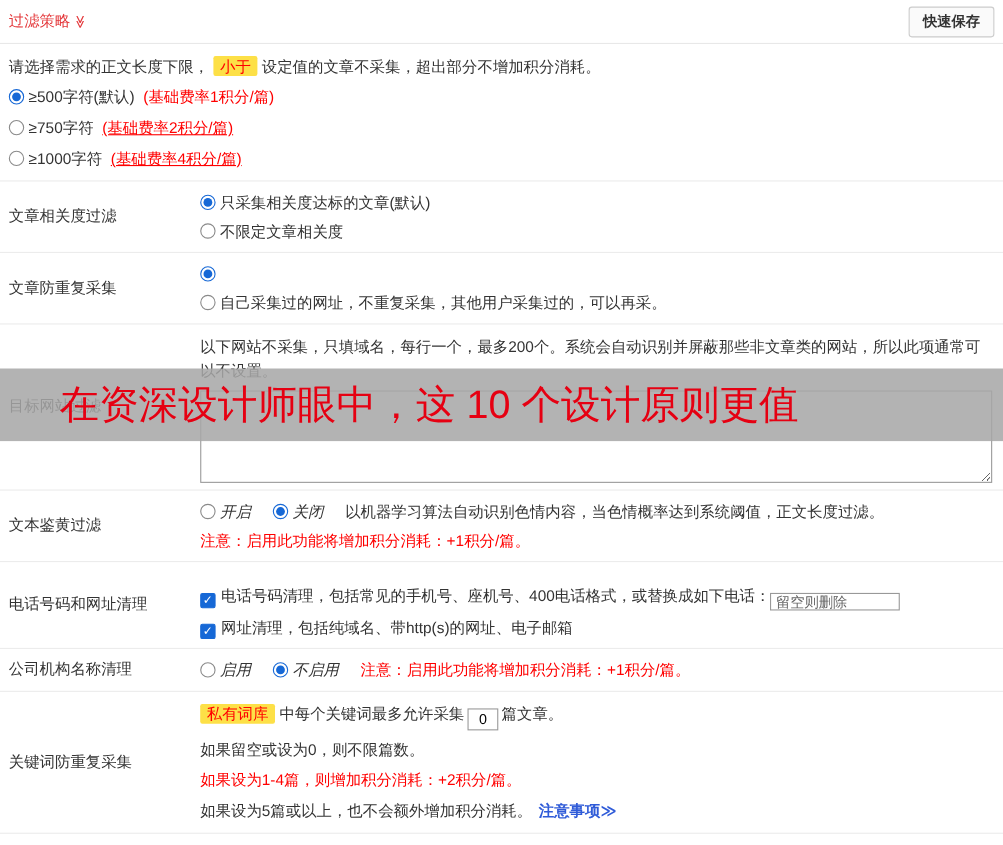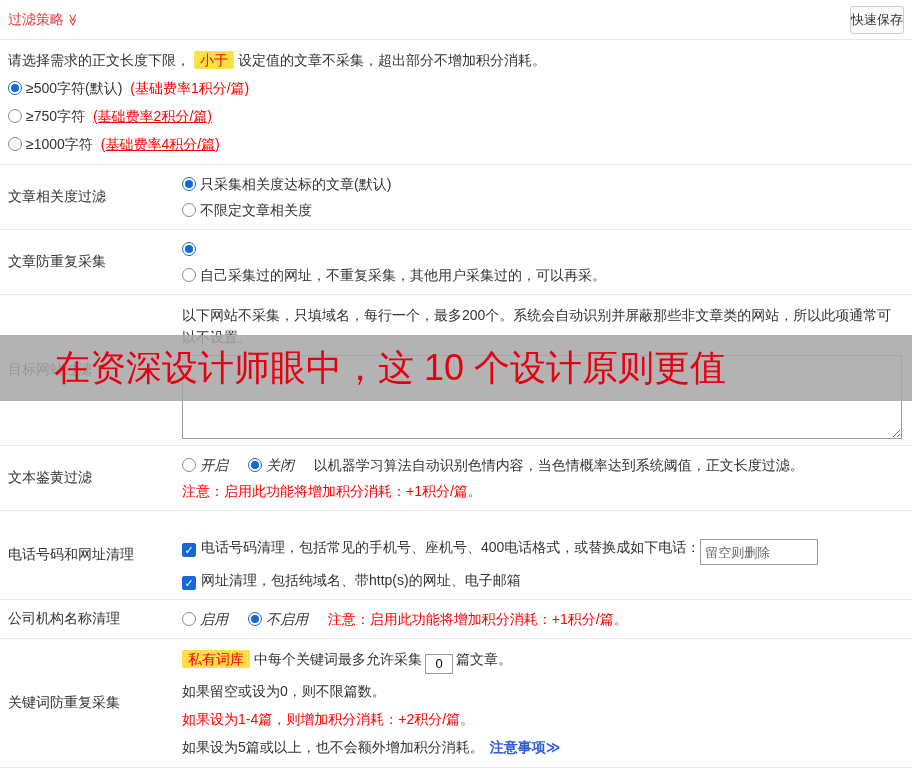--- a/index.html
+++ b/index.html
@@ -13,22 +13,23 @@
   }
   .header {
     display: flex; justify-content: space-between; align-items: center;
     height: 40px; padding: 0 8px;
     border-bottom: 1px solid #e8e8e8;
   }
   .title-wrap { color: #e4393c; font-size: 14px; }
   .chev { display: inline-block; transform: rotate(90deg); font-size: 12px; margin-left: 3px; }
   .save-btn {
     background: #fafafa; border: 1px solid #ccc; border-radius: 3px;
-    padding: 4px 0; font-size: 13px; color: #333; cursor: pointer;
+    padding: 4px 12px; font-size: 13px; color: #333; cursor: pointer;
     font-family: inherit;
+    font-weight: bold;
   }
   .row { display: flex; border-bottom: 1px solid #ececec; }
   .row-label {
     width: 174px; flex: 0 0 174px; padding: 8px;
     display: flex; align-items: center; color: #333;
   }
   .row-content { flex: 1; padding: 6px 8px; }
   .line { line-height: 22px; padding: 3px 0; }
   .tight .line { padding: 2px 0; }
   .opt { cursor: pointer; }
@@ -61,21 +62,21 @@
     display: block; width: 720px; height: 84px; margin-top: 4px;
     border: 1px solid #9a9a9a; resize: both; font-family: inherit;
   }
   .link { color: #2f5bd8; text-decoration: none; font-weight: bold; cursor: pointer; margin-left: 6px; }
   .small-input {
     width: 28px; height: 20px; border: 1px solid #999;
     text-align: center; font-size: 13px; font-family: inherit; margin: 0 3px;
     vertical-align: -4px;
   }
   .phone-input {
-    width: 118px; height: 26px; border: 1px solid #999;
+    width: 118px; height: 16px; border: 1px solid #999;
     font-size: 13px; padding: 1px 4px; font-family: inherit;
     vertical-align: -5px;
     margin-top: 20px;
   }
   .phone-input::placeholder { color: #666; }
   .row-sites { position: relative; }
   .overlay {
     position: absolute; left: 0; top: 40px; width: 912px; height: 66px;
     background: rgba(167, 167, 167, 0.86);
     display: flex; align-items: center; z-index: 5;

